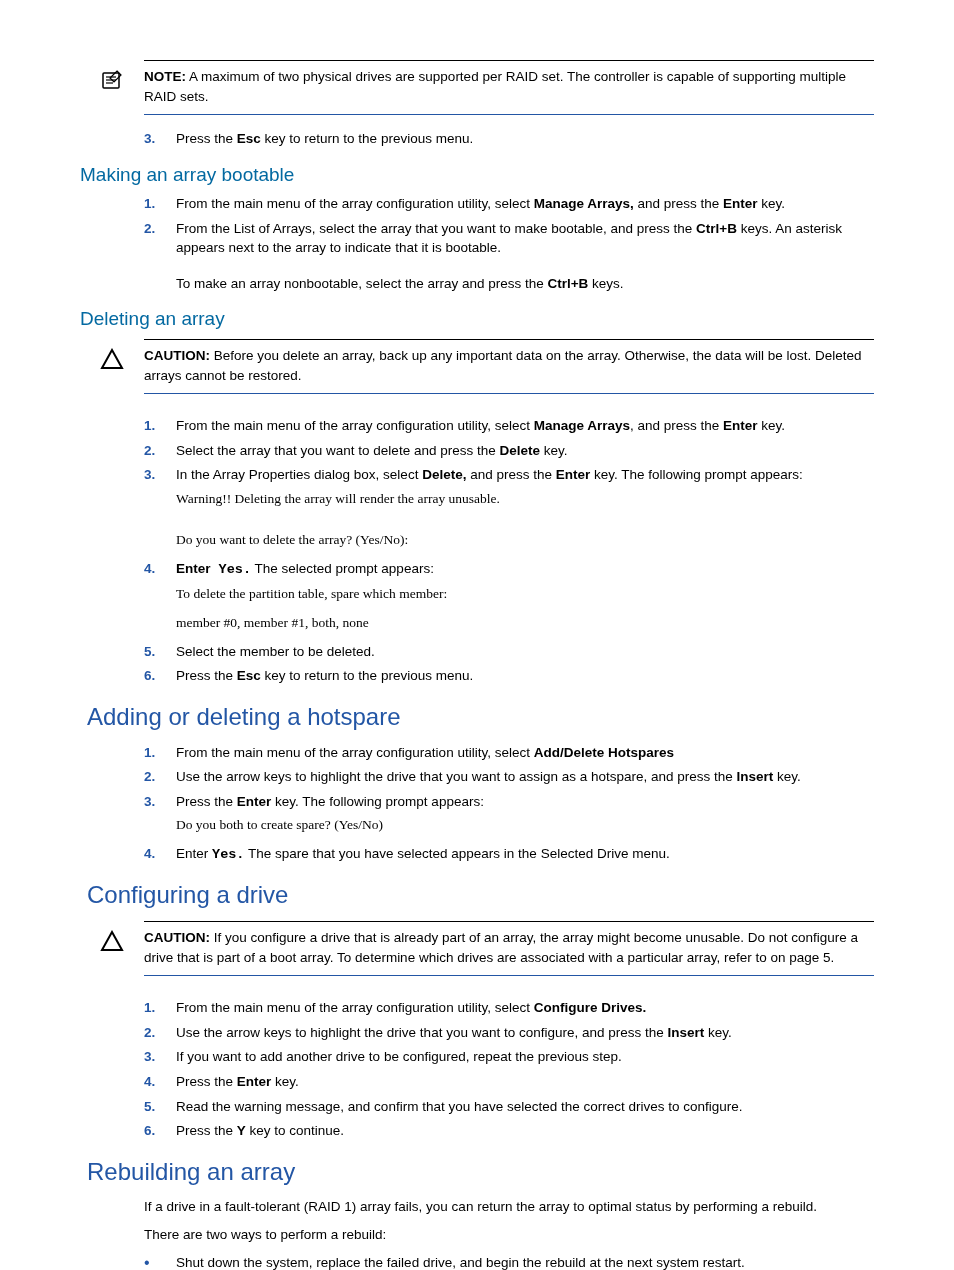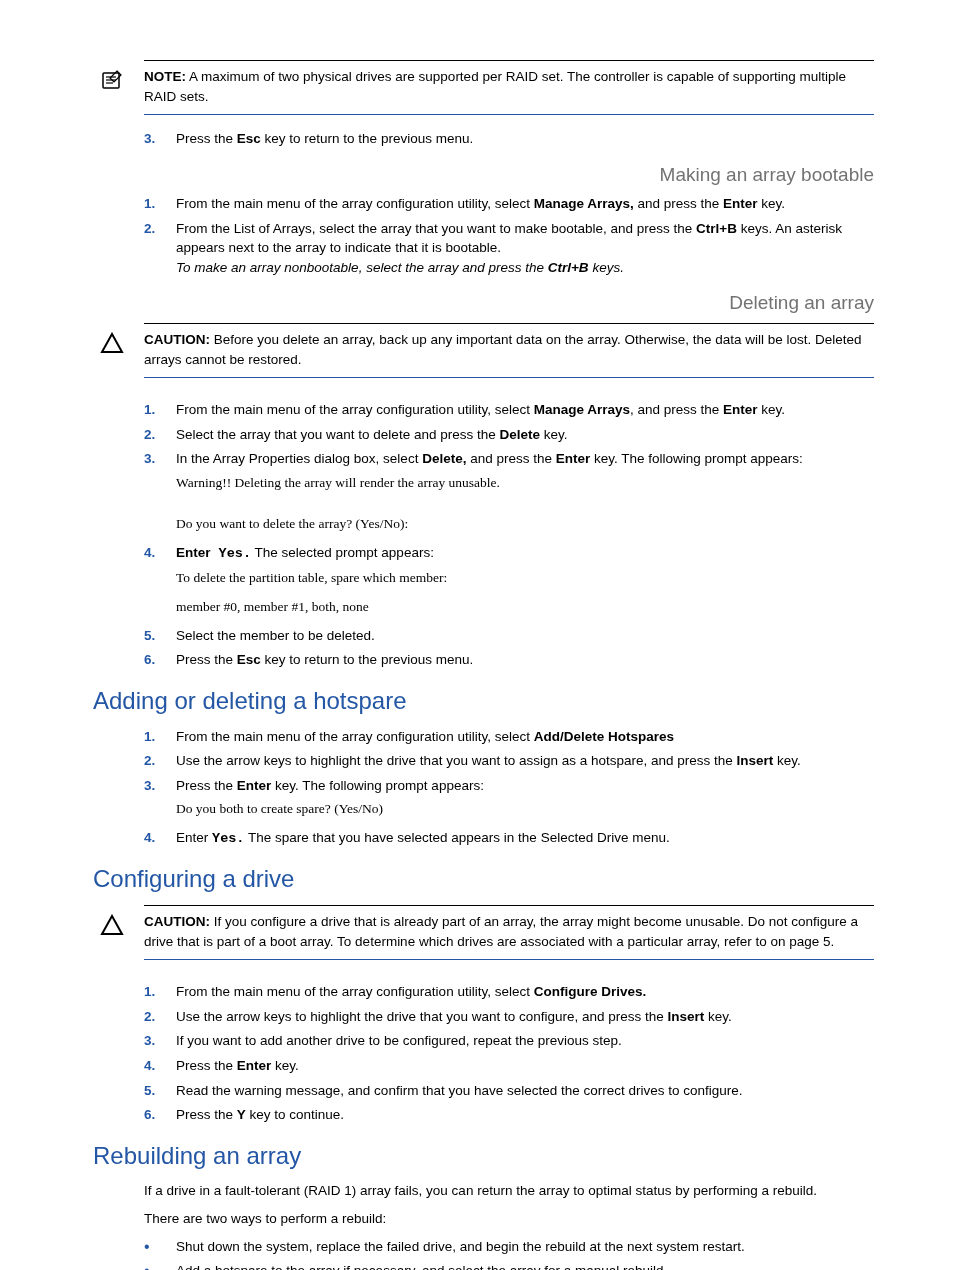--- a/index.html
+++ b/index.html
@@ -27,31 +27,30 @@
     margin-right: 16px;
     margin-top: 2px;
   }
   .note-body, .caution-body {
     flex: 1;
   }
   .note-label, .caution-label {
     font-weight: bold;
   }
   h3.blue-h {
-    color: #737373;
+    color: #0369a1;
     font-weight: normal;
     font-size: 19px;
     margin: 12px 0 6px 0;
-    text-align: right;
   }
   h2.blue-h {
     color: #2356a5;
     font-weight: normal;
     font-size: 24px;
-    margin: 14px 0 8px 13px;
+    margin: 14px 0 8px 7px;
   }
   ol.num-list {
     list-style: none;
     padding: 0;
     margin: 4px 0 8px 64px;
   }
   ol.num-list > li {
     display: flex;
     margin-bottom: 5px;
   }
@@ -132,21 +131,21 @@
   <li>
     <span class="num">1.</span>
     <span class="li-body">
       <span>From the main menu of the array configuration utility, select </span><span class="bold">Manage Arrays,</span><span> and press the </span><span class="bold">Enter</span><span> key.</span>
     </span>
   </li>
   <li>
     <span class="num">2.</span>
     <span class="li-body">
       <span>From the List of Arrays, select the array that you want to make bootable, and press the </span><span class="bold">Ctrl+B</span><span> keys. An asterisk appears next to the array to indicate that it is bootable.</span>
-      <div style="margin-top:0;font-style:italic;">
+      <div style="margin-top:16px;">
         <span>To make an array nonbootable, select the array and press the </span><span class="bold">Ctrl+B</span><span> keys.</span>
       </div>
     </span>
   </li>
 </ol>
 
 <h3 class="blue-h">Deleting an array</h3>
 
 <div class="caution-box">
   <span class="caution-icon">

